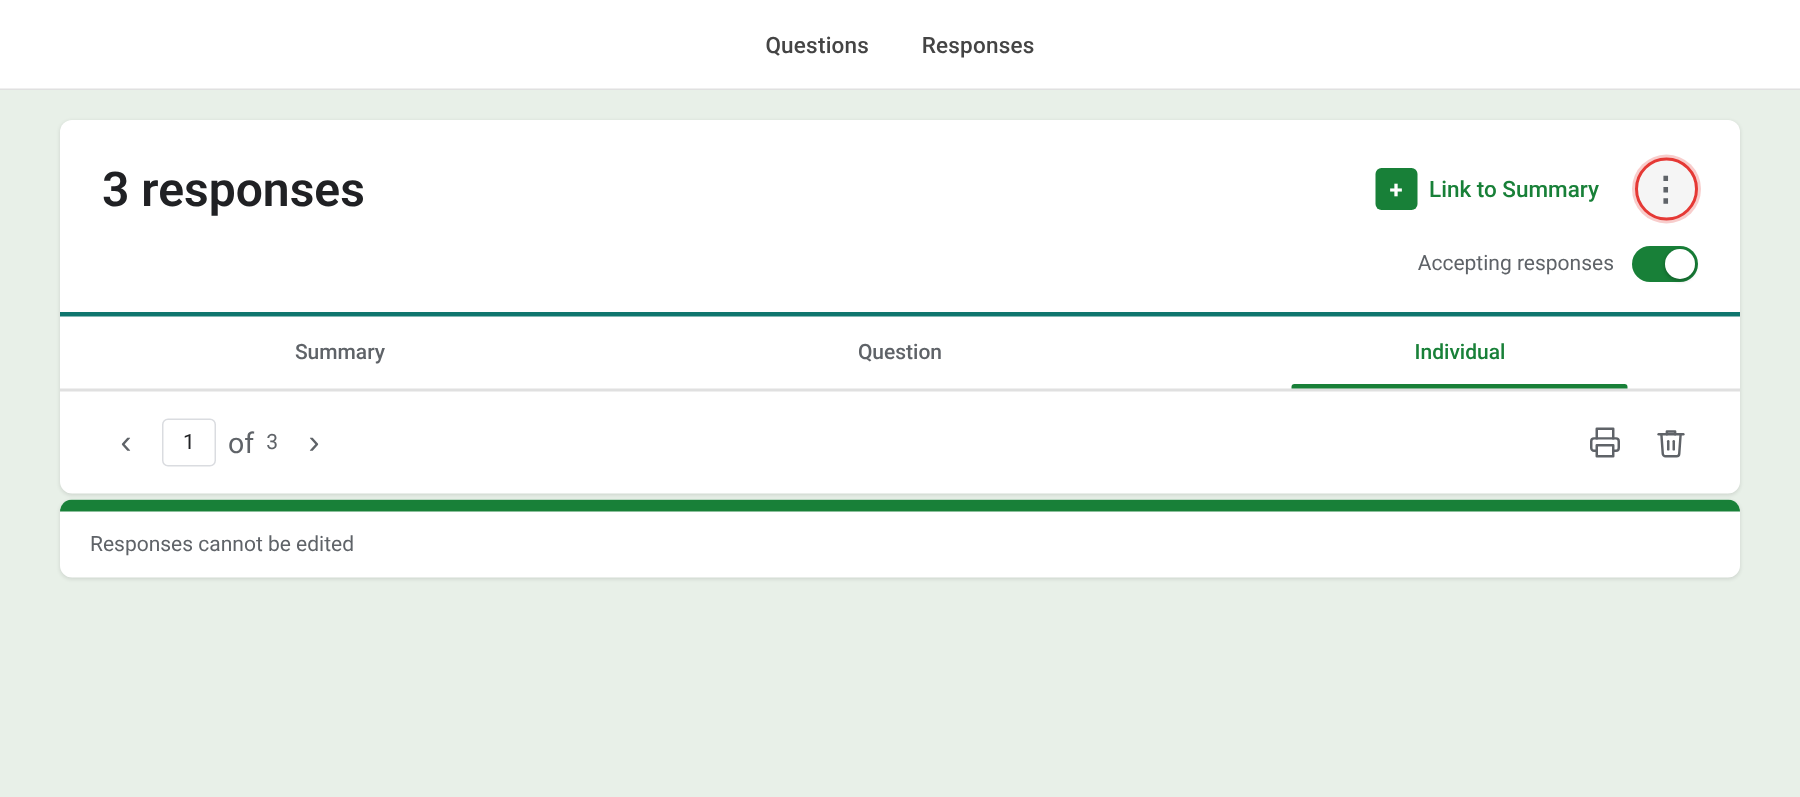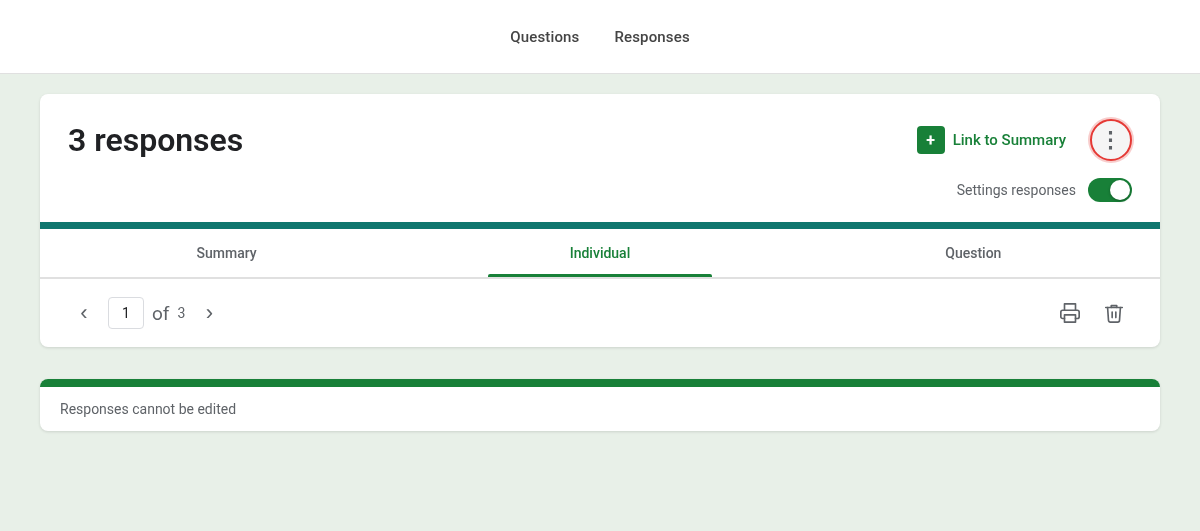--- a/index.html
+++ b/index.html
@@ -11,21 +11,21 @@
     }
 
     
     .top-nav {
       background: #fff;
       display: flex;
       justify-content: center;
       align-items: center;
       gap: 27px;
       padding: 0 0 0 0;
-      height: 74px;
+      height: 60px;
       border-bottom: 1px solid #e0e0e0;
     }
     .nav-tab {
       font-size: 15px;
       color: #444;
       padding: 18px 4px;
       cursor: pointer;
       position: relative;
       font-weight: 500;
       letter-spacing: 0.01em;
@@ -65,21 +65,21 @@
       background: #e8f0e8;
       min-height: 471px;
     }
 
     
     .card {
       background: #fff;
       border-radius: 8px;
       box-shadow: 0 1px 3px rgba(0,0,0,0.12);
       overflow: hidden;
-      margin-bottom: 32px;
+      margin-bottom: 4px;
     }
 
     
     .card-header {
       display: flex;
       align-items: center;
       justify-content: space-between;
       padding: 24px 28px 16px 28px;
     }
     .response-count {
@@ -164,21 +164,21 @@
       background: #fff;
       border-radius: 50%;
       top: 2px;
       right: 2px;
       box-shadow: 0 1px 3px rgba(0,0,0,0.3);
     }
 
     
     .sub-tabs {
       display: flex;
-      border-top: 7px solid #0f766e;
+      border-top: 3px solid #0f766e;
       border-bottom: 1px solid #e0e0e0;
     }
     .sub-tab {
       flex: 1;
       text-align: center;
       padding: 16px 0;
       font-size: 14px;
       color: #5f6368;
       cursor: pointer;
       font-weight: 500;
@@ -300,32 +300,32 @@
           </div>
           <span>Link to Summary</span>
         </div>
         <button class="more-btn">
           <span style="font-size:22px; line-height:1; color:#5f6368; font-weight:700;">⋮</span>
         </button>
       </div>
     </div>
 
     <div class="accepting-row">
-      <span class="accepting-label">Settings responses</span>
+      <span class="accepting-label">Accepting responses</span>
       <div class="toggle">
         <div class="toggle-track">
           <div class="toggle-thumb"></div>
         </div>
       </div>
     </div>
 
     <div class="sub-tabs">
       <div class="sub-tab">Summary</div>
+      <div class="sub-tab">Question</div>
       <div class="sub-tab active">Individual</div>
-      <div class="sub-tab">Question</div>
     </div>
 
     <div class="pagination-row">
       <div class="pagination-left">
         <button class="page-arrow">
           <span style="font-size:22px;">‹</span>
         </button>
         <div class="page-number-box">
           <span>1</span>
         </div>

